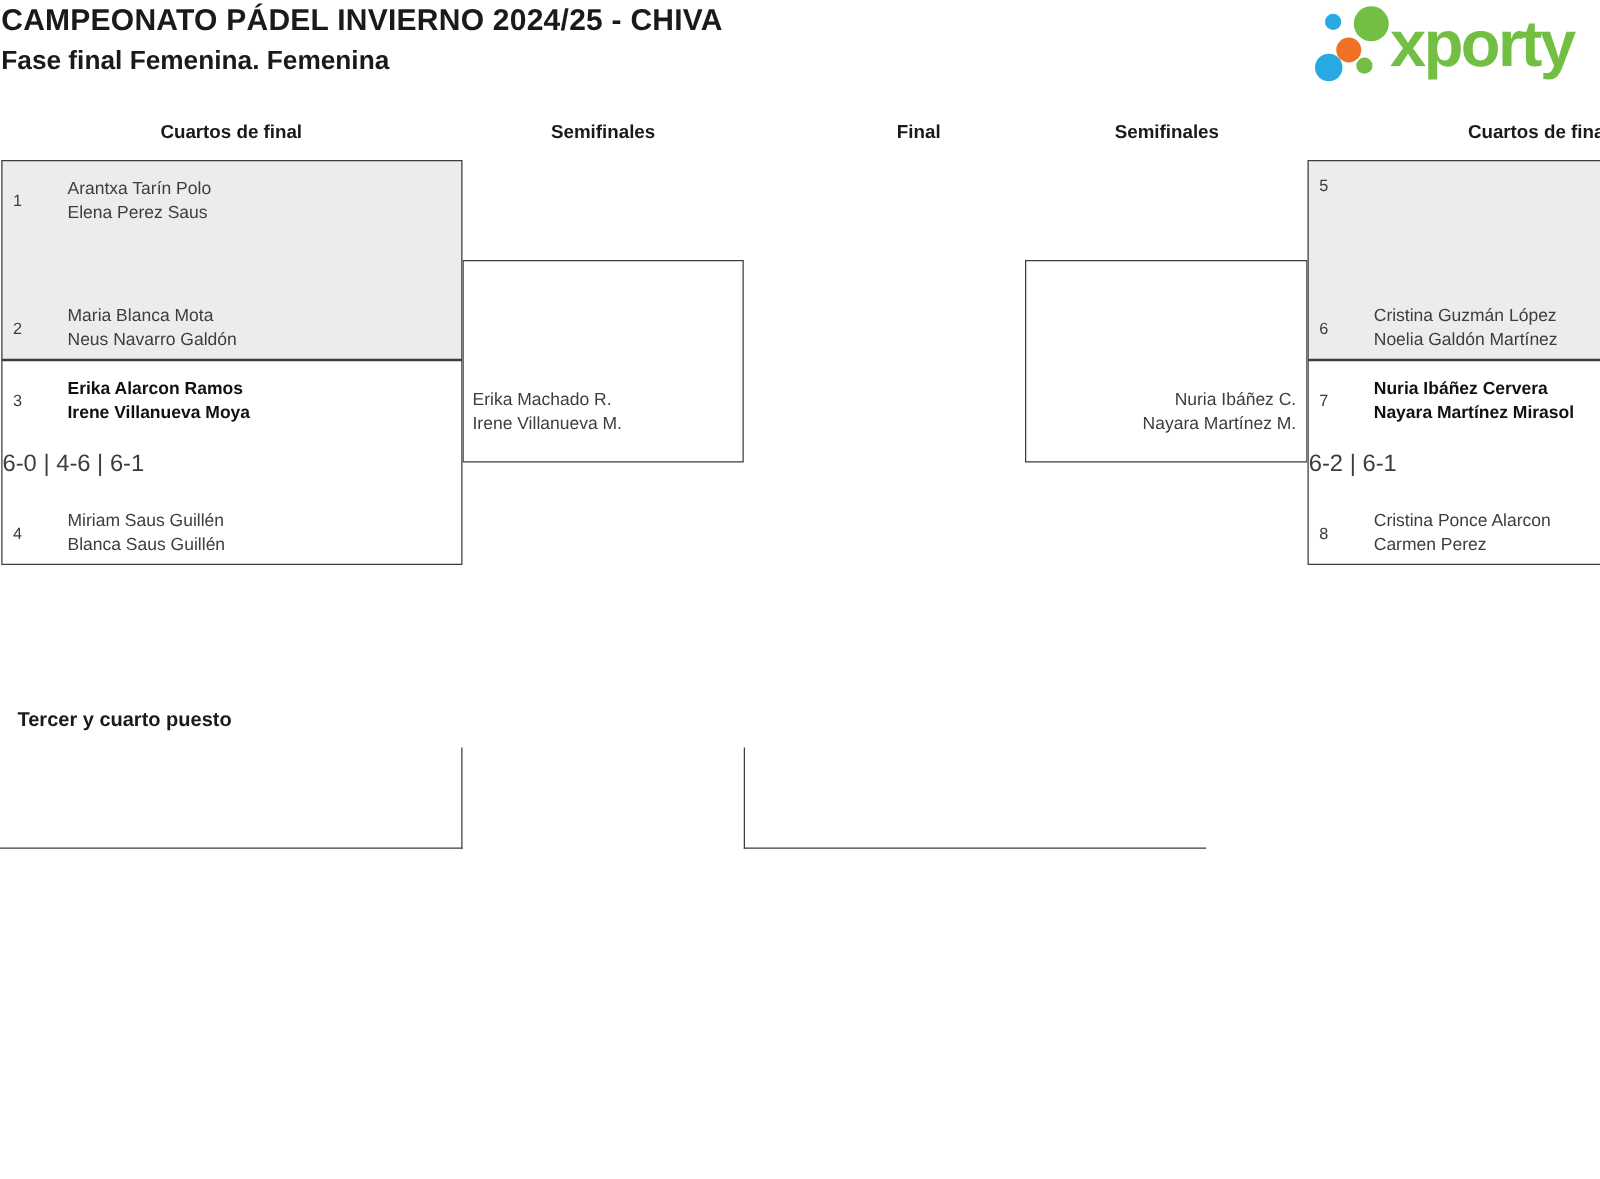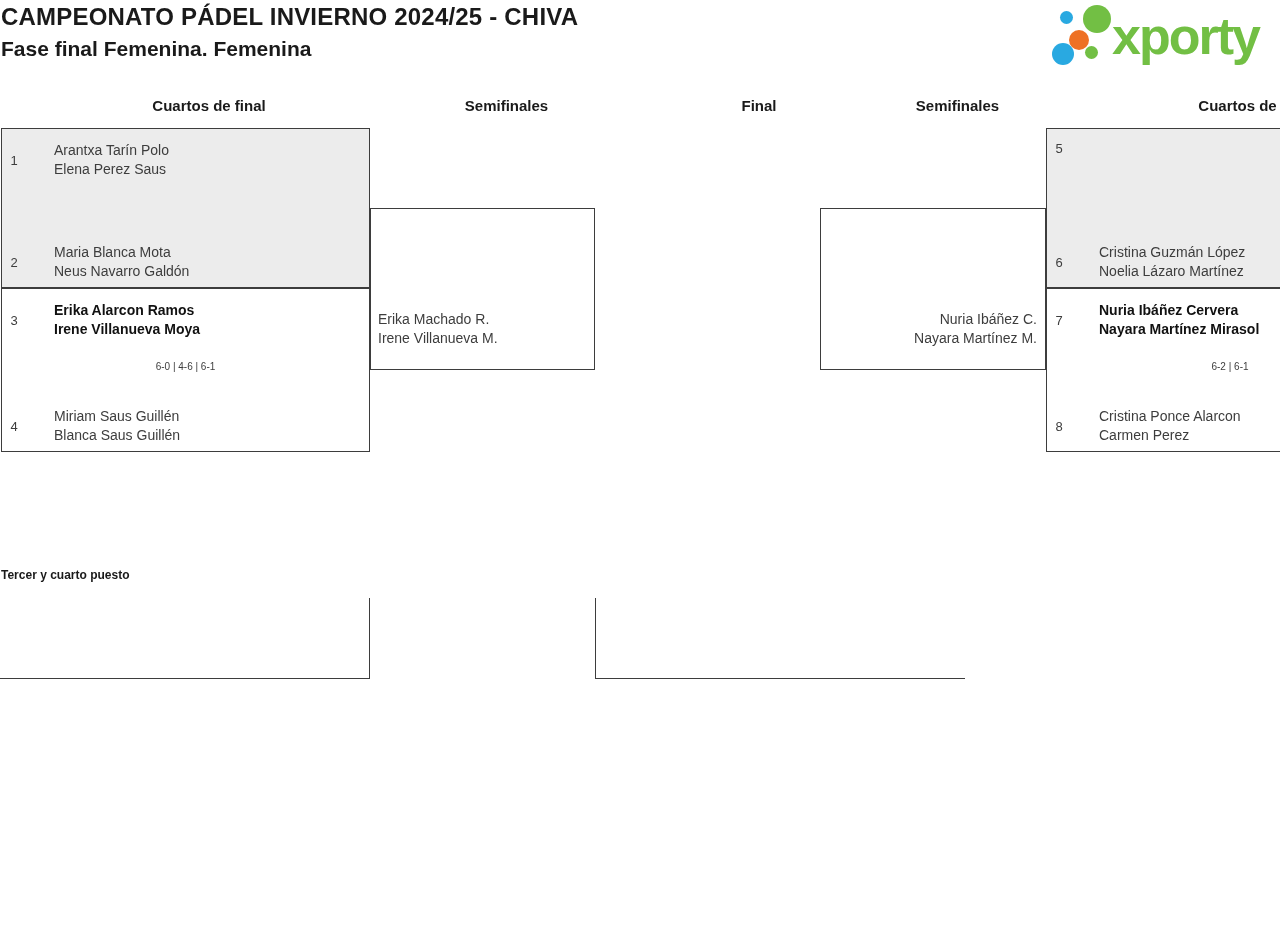--- a/index.html
+++ b/index.html
@@ -15,49 +15,49 @@
   .dot.green-lg{left:35px;top:3px;width:28px;height:28px;background:#72bf44;}
   .dot.blue-sm{left:12px;top:9px;width:13px;height:13px;background:#29a9e1;}
   .dot.orange{left:21px;top:28px;width:20px;height:20px;background:#ee7124;}
   .dot.blue-lg{left:4px;top:41px;width:22px;height:22px;background:#29a9e1;}
   .dot.green-sm{left:37px;top:44px;width:13px;height:13px;background:#72bf44;}
   .logo-text{
     position:absolute;left:64px;top:2px;font-size:52px;line-height:64px;
     font-weight:800;letter-spacing:-2px;color:#72bf44;
   }
   
-  .round-h{position:absolute;top:97px;height:20px;font-size:15px;font-weight:700;text-align:center;white-space:nowrap;margin-left:24px;}
+  .round-h{position:absolute;top:97px;height:20px;font-size:15px;font-weight:700;text-align:center;white-space:nowrap;}
   .rh0{left:0;width:370px;}
   .rh1{left:370px;width:225px;}
   .rh2{left:622px;width:226px;}
   .rh3{left:821px;width:225px;}
   .rh4{left:1046px;width:370px;}
   
   .box{position:absolute;border:1px solid #3d3d3d;box-sizing:border-box;background:#fff;}
   .box.gray{background:#ececec;}
   .team{position:absolute;left:6px;display:flex;align-items:center;gap:6px;}
   .seed{font-size:13px;color:#3d3d3d;min-width:12px;text-align:center;flex:none;}
   .names{font-size:14px;line-height:19px;color:#3d3d3d;white-space:nowrap;margin-left:28px;}
   .winner .names{font-weight:700;color:#111;}
   .team.pos-top{top:12px;}
   .team.pos-bottom{bottom:6px;}
-  .score{position:absolute;left:0;top:72px;width:100%;text-align:center;
-         font-size:10px;color:#3d3d3d;white-space:nowrap;}
+  .score{position:absolute;left:0;top:72px;width:100%;text-align:left;
+         font-size:19px;color:#3d3d3d;white-space:nowrap;}
   .sf-names{position:absolute;bottom:21px;font-size:14px;line-height:19px;color:#3d3d3d;white-space:nowrap;}
   .sf-names.align-left{left:7px;text-align:left;}
   .sf-names.align-right{right:8px;text-align:right;}
   
   .qf-left-top{left:1px;top:128px;width:369px;height:160px;}
   .qf-left-bottom{left:1px;top:288px;width:369px;height:164px;}
   .sf-left{left:370px;top:208px;width:225px;height:162px;}
   .sf-right{left:820px;top:208px;width:226px;height:162px;}
   .qf-right-top{left:1046px;top:128px;width:368px;height:160px;}
   .qf-right-bottom{left:1046px;top:288px;width:368px;height:164px;}
   
-  .third-heading{position:absolute;left:1px;top:568px;font-size:12px;font-weight:700;}
+  .third-heading{position:absolute;left:1px;top:568px;font-size:16px;font-weight:700;padding-left:13px;}
   .tp-shape{position:absolute;top:598px;width:370px;height:81px;box-sizing:border-box;}
   .tp-left{left:0;border-right:1px solid #3d3d3d;border-bottom:1px solid #3d3d3d;}
   .tp-right{left:595px;border-left:1px solid #3d3d3d;border-bottom:1px solid #3d3d3d;}
 </style>
 </head>
 <body>
 
 <div class="page">
 
   <div class="title">CAMPEONATO PÁDEL INVIERNO 2024/25 - CHIVA</div>
@@ -128,21 +128,21 @@
   </div>
 
   <div class="box gray qf-right-top">
     <div class="team pos-top">
       <span class="seed">5</span>
     </div>
     <div class="team pos-bottom">
       <span class="seed">6</span>
       <span class="names">
         <span>Cristina Guzmán López</span><br>
-        <span>Noelia Lázaro Martínez</span>
+        <span>Noelia Galdón Martínez</span>
       </span>
     </div>
   </div>
 
   <div class="box qf-right-bottom">
     <div class="team pos-top winner">
       <span class="seed">7</span>
       <span class="names">
         <span>Nuria Ibáñez Cervera</span><br>
         <span>Nayara Martínez Mirasol</span>

